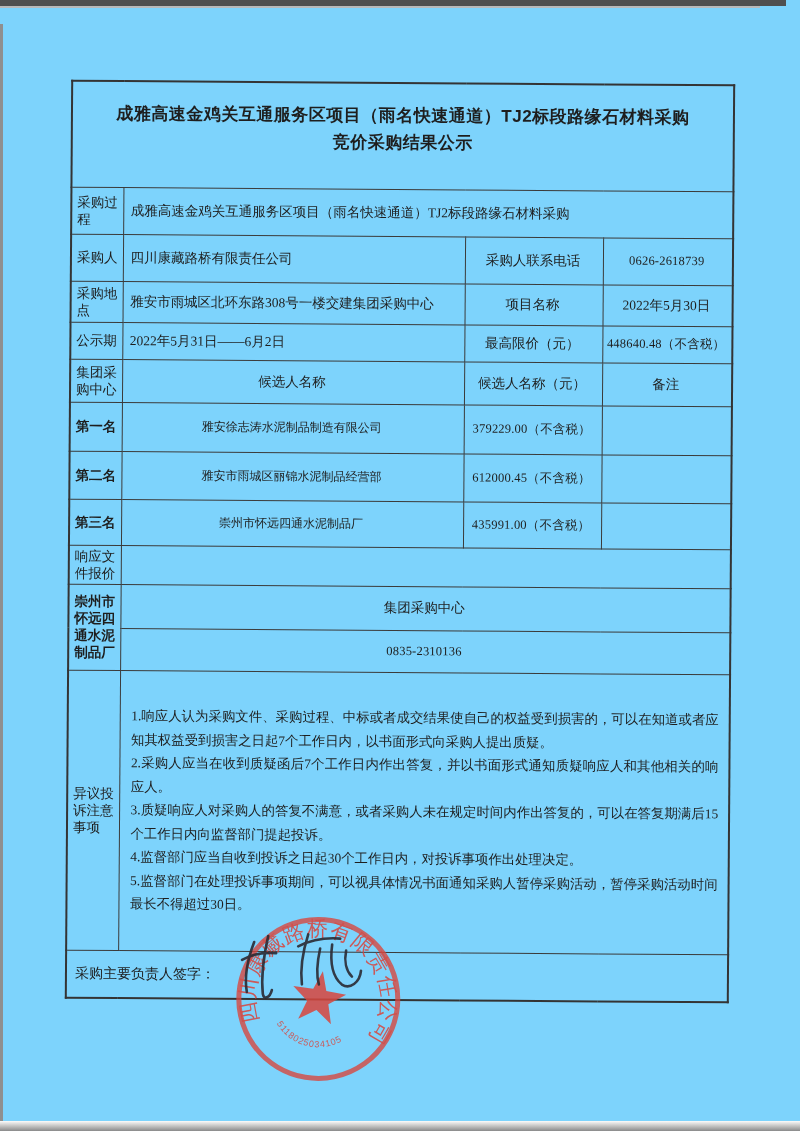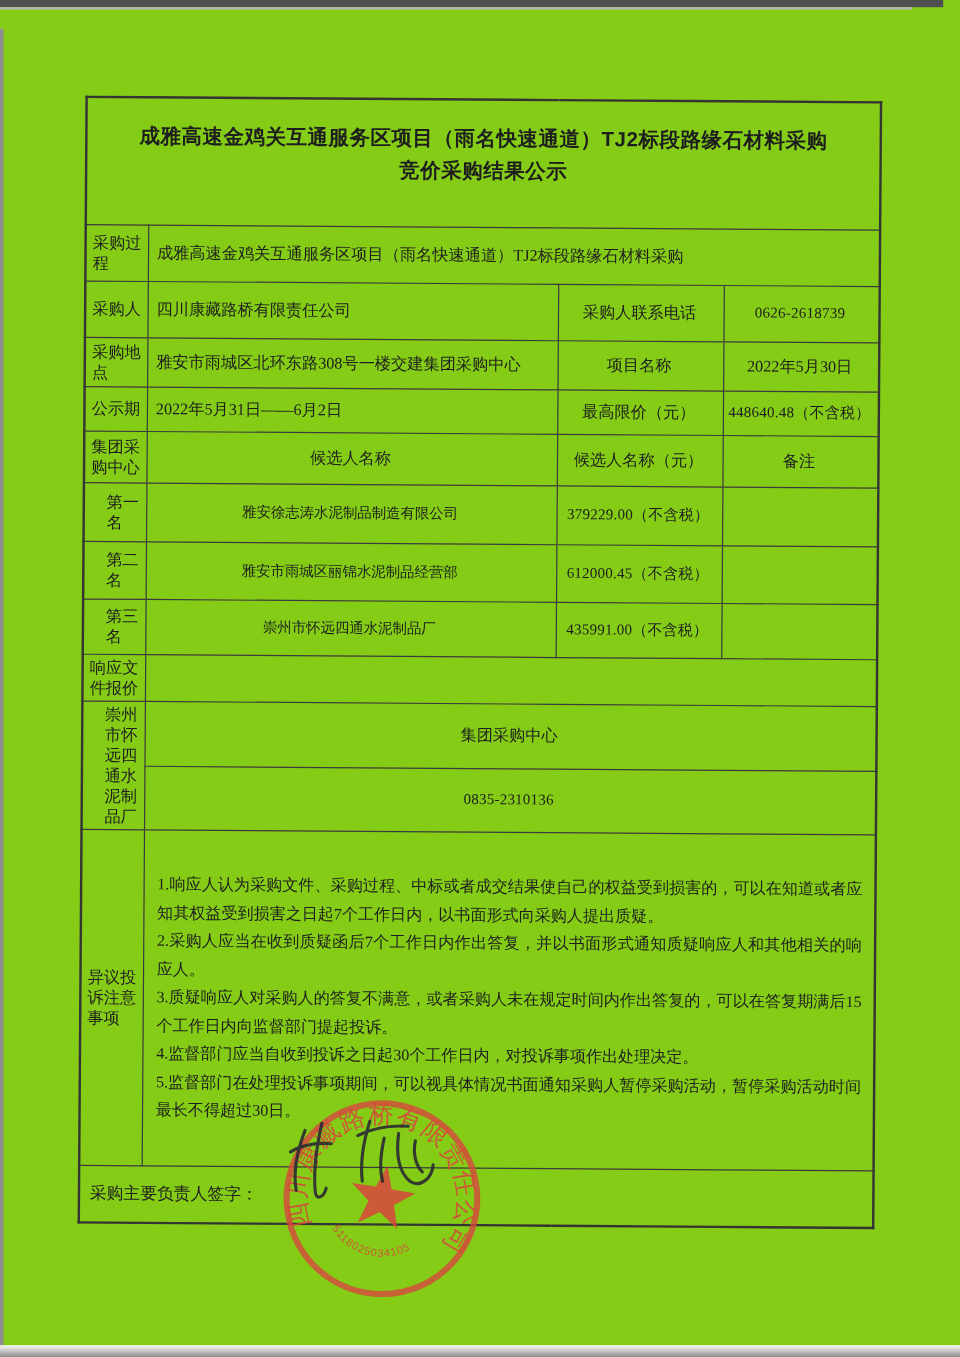--- a/index.html
+++ b/index.html
@@ -1,19 +1,19 @@
 <!DOCTYPE html>
 <html><head>
 <meta charset="utf-8">
 <style>
   * { margin:0; padding:0; box-sizing:border-box; }
   html,body { background:#e9e9e9; }
   .page {
     position:relative; width:800px; height:1131px;
-    background:#84cc16; overflow:hidden; margin:0 auto;
+    background:#7dd3fc; overflow:hidden; margin:0 auto;
     font-family:"Liberation Serif","DejaVu Serif",serif; color:#1e1e1e;
   }
   
   .edge-top { position:absolute; top:0; left:0; width:786px; height:6px; background:#4f4f4f; }
   .edge-top2 { position:absolute; top:6px; left:0; width:760px; height:2px; background:#b9b9b9; }
   .edge-left { position:absolute; top:24px; left:0; width:3px; height:1098px; background:#8f8f8f; }
   .edge-bottom { position:absolute; bottom:0; left:0; width:800px; height:10px;
     background:linear-gradient(#fcfcfb,#8a8a8a); }
 
   .sheet { position:absolute; inset:0; transform:rotate(0.4deg); transform-origin:400px 540px; }
@@ -24,21 +24,21 @@
     border:2px solid #343434;
   }
   table.doc td { border:1px solid #3b3b3b; vertical-align:middle; overflow:hidden; }
 
   .title-cell { text-align:center; padding:0 8px 14px; }
   .title-line {
     font-family:"Liberation Sans","DejaVu Sans",sans-serif;
     font-weight:bold; font-size:17px; line-height:27px; letter-spacing:.5px;
   }
   .lb { font-size:13.5px; line-height:17px; padding:2px 2px 2px 5px; }
-  .lb-c { padding-left:18px; }
+  .lb-c { text-align:center; padding-left:2px;font-weight:bold; }
   .v  { font-size:13.5px; padding:2px 4px 2px 7px; }
   .c  { text-align:center; padding-left:2px; }
   .sm { font-family:"Liberation Sans","DejaVu Sans",sans-serif; font-size:12px; }
   .num { font-size:12.5px; letter-spacing:.2px; }
   .notice-cell { padding:8px 10px 8px 11px; }
   .notice-item { font-size:13.4px; line-height:23.5px; text-align:justify; }
   .sig-cell { padding-left:8px; font-size:14px; }
 
   .seal {
     position:absolute; left:236px; top:914px; width:171px; height:171px;

